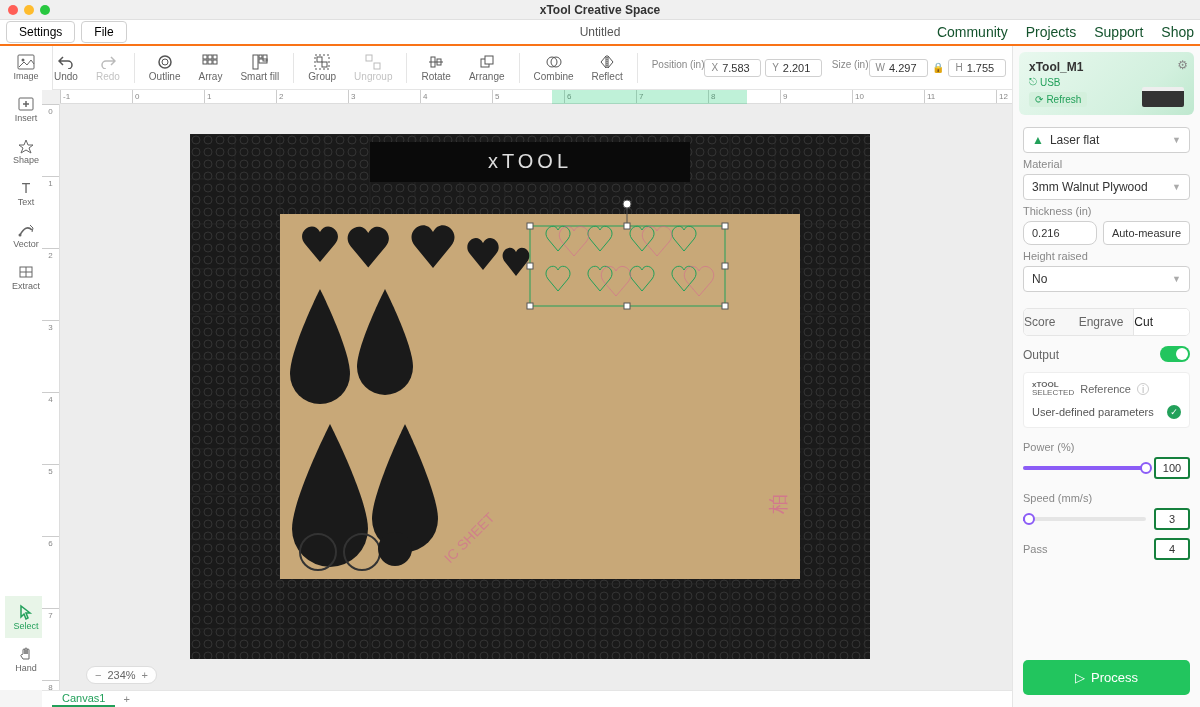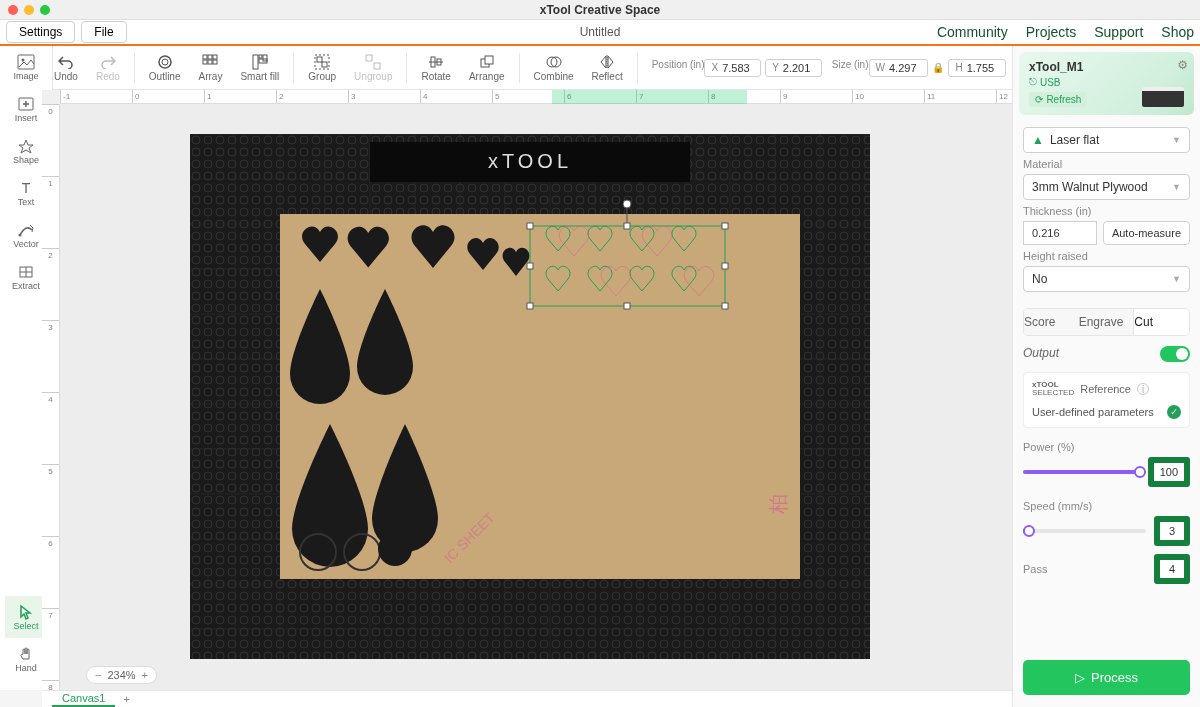--- a/index.html
+++ b/index.html
@@ -69,43 +69,43 @@
 .device-card .refresh { display: inline-flex; align-items: center; gap: 3px; font-size: 10px; color: #22a05a; background: #d4f0dd; border-radius: 3px; padding: 2px 6px; margin-top: 4px; cursor: pointer; }
 .device-card .gear { position: absolute; top: 6px; right: 6px; color: #888; cursor: pointer; }
 .device-card .device-img { position: absolute; right: 10px; bottom: 8px; width: 42px; height: 20px; background: #333; border-radius: 2px; border-top: 4px solid #eee; }
 
 .panel-section { padding: 6px 10px; }
 .select-box { display: flex; align-items: center; border: 1px solid #d0d0d0; border-radius: 4px; padding: 5px 8px; background: #fff; cursor: pointer; font-size: 12px; }
 .select-box .ico { margin-right: 6px; color: #22a05a; }
 .select-box .chev { margin-left: auto; color: #aaa; font-size: 9px; }
 .field-label { font-size: 11px; color: #888; margin: 5px 0 4px; }
 .input-row { display: flex; gap: 6px; }
-.small-input { flex: 1; border: 1px solid #d0d0d0; border-radius: 0; padding: 5px 8px; background: #fff; font-size: 11px; }
+.small-input { flex: 1; border: 1px solid #d0d0d0; border-radius: 8px; padding: 5px 8px; background: #fff; font-size: 11px; }
 .auto-btn { border: 1px solid #d0d0d0; border-radius: 4px; padding: 5px 8px; background: #fff; font-size: 11px; cursor: pointer; white-space: nowrap; }
 
 .mode-tabs { display: flex; margin: 10px 10px 0; border: 1px solid #e5e5e5; border-radius: 5px; overflow: hidden; background: #fff; }
 .mode-tab { flex: 1; padding: 6px 0; font-size: 12px; color: #666; cursor: pointer; }
 .mode-tab.active { background: #fff; color: #222; font-weight: 500; border-left: 1px solid #e5e5e5; }
 .mode-tab:not(.active) { background: #f7f7f7; }
 
-.output-row { display: flex; align-items: flex-start; justify-content: space-between; padding: 10px 10px 6px; font-size: 12px; color: #666; font-style: italic; }
+.output-row { display: flex; align-items: flex-end; justify-content: space-between; padding: 10px 10px 6px; font-size: 12px; color: #666; }
 .toggle { width: 30px; height: 16px; background: #22c55e; border-radius: 10px; position: relative; cursor: pointer; }
 .toggle::after { content: ''; position: absolute; right: 2px; top: 2px; width: 12px; height: 12px; background: #fff; border-radius: 50%; }
 
 .ref-box { margin: 4px 10px; border: 1px solid #eee; border-radius: 4px; padding: 8px; background: #fff; font-size: 11px; }
 .ref-box .r1 { display: flex; align-items: center; gap: 6px; color: #666; }
 .ref-box .r2 { display: flex; align-items: center; justify-content: space-between; margin-top: 8px; color: #555; }
 .check-badge { width: 14px; height: 14px; background: #22a05a; border-radius: 50%; display: inline-flex; align-items: center; justify-content: center; color: #fff; font-size: 9px; }
 .info-ico { color: #bbb; font-size: 10px; border: 1px solid #ccc; border-radius: 50%; width: 12px; height: 12px; display: inline-flex; align-items: center; justify-content: center; }
 
 .slider-row { padding: 4px 10px; }
 .slider-track { height: 4px; background: #e5e5e5; border-radius: 2px; position: relative; margin: 6px 0; }
 .slider-fill { height: 100%; background: #8b5cf6; border-radius: 2px; }
 .slider-thumb { position: absolute; top: -4px; width: 12px; height: 12px; background: #fff; border: 2px solid #8b5cf6; border-radius: 50%; cursor: pointer; }
-.slider-val { border: 6px solid #15803d; border-radius: 3px; padding: 3px 6px; font-size: 11px; text-align: center; min-width: 36px; background: #fff; margin-left: auto; }
+.slider-val { border: 2px solid #15803d; border-radius: 3px; padding: 3px 6px; font-size: 11px; text-align: center; min-width: 36px; background: #fff; margin-left: auto; }
 .slider-row .sr { display: flex; align-items: center; gap: 8px; }
 
 .process-btn { margin: 12px 10px; padding: 10px; background: #22c55e; color: #fff; border-radius: 5px; text-align: center; font-size: 13px; cursor: pointer; display: flex; align-items: center; justify-content: center; gap: 6px; }
 
 svg { display: block; }
 </style>
 </head>
 <body>
 
 <div class="titlebar">

